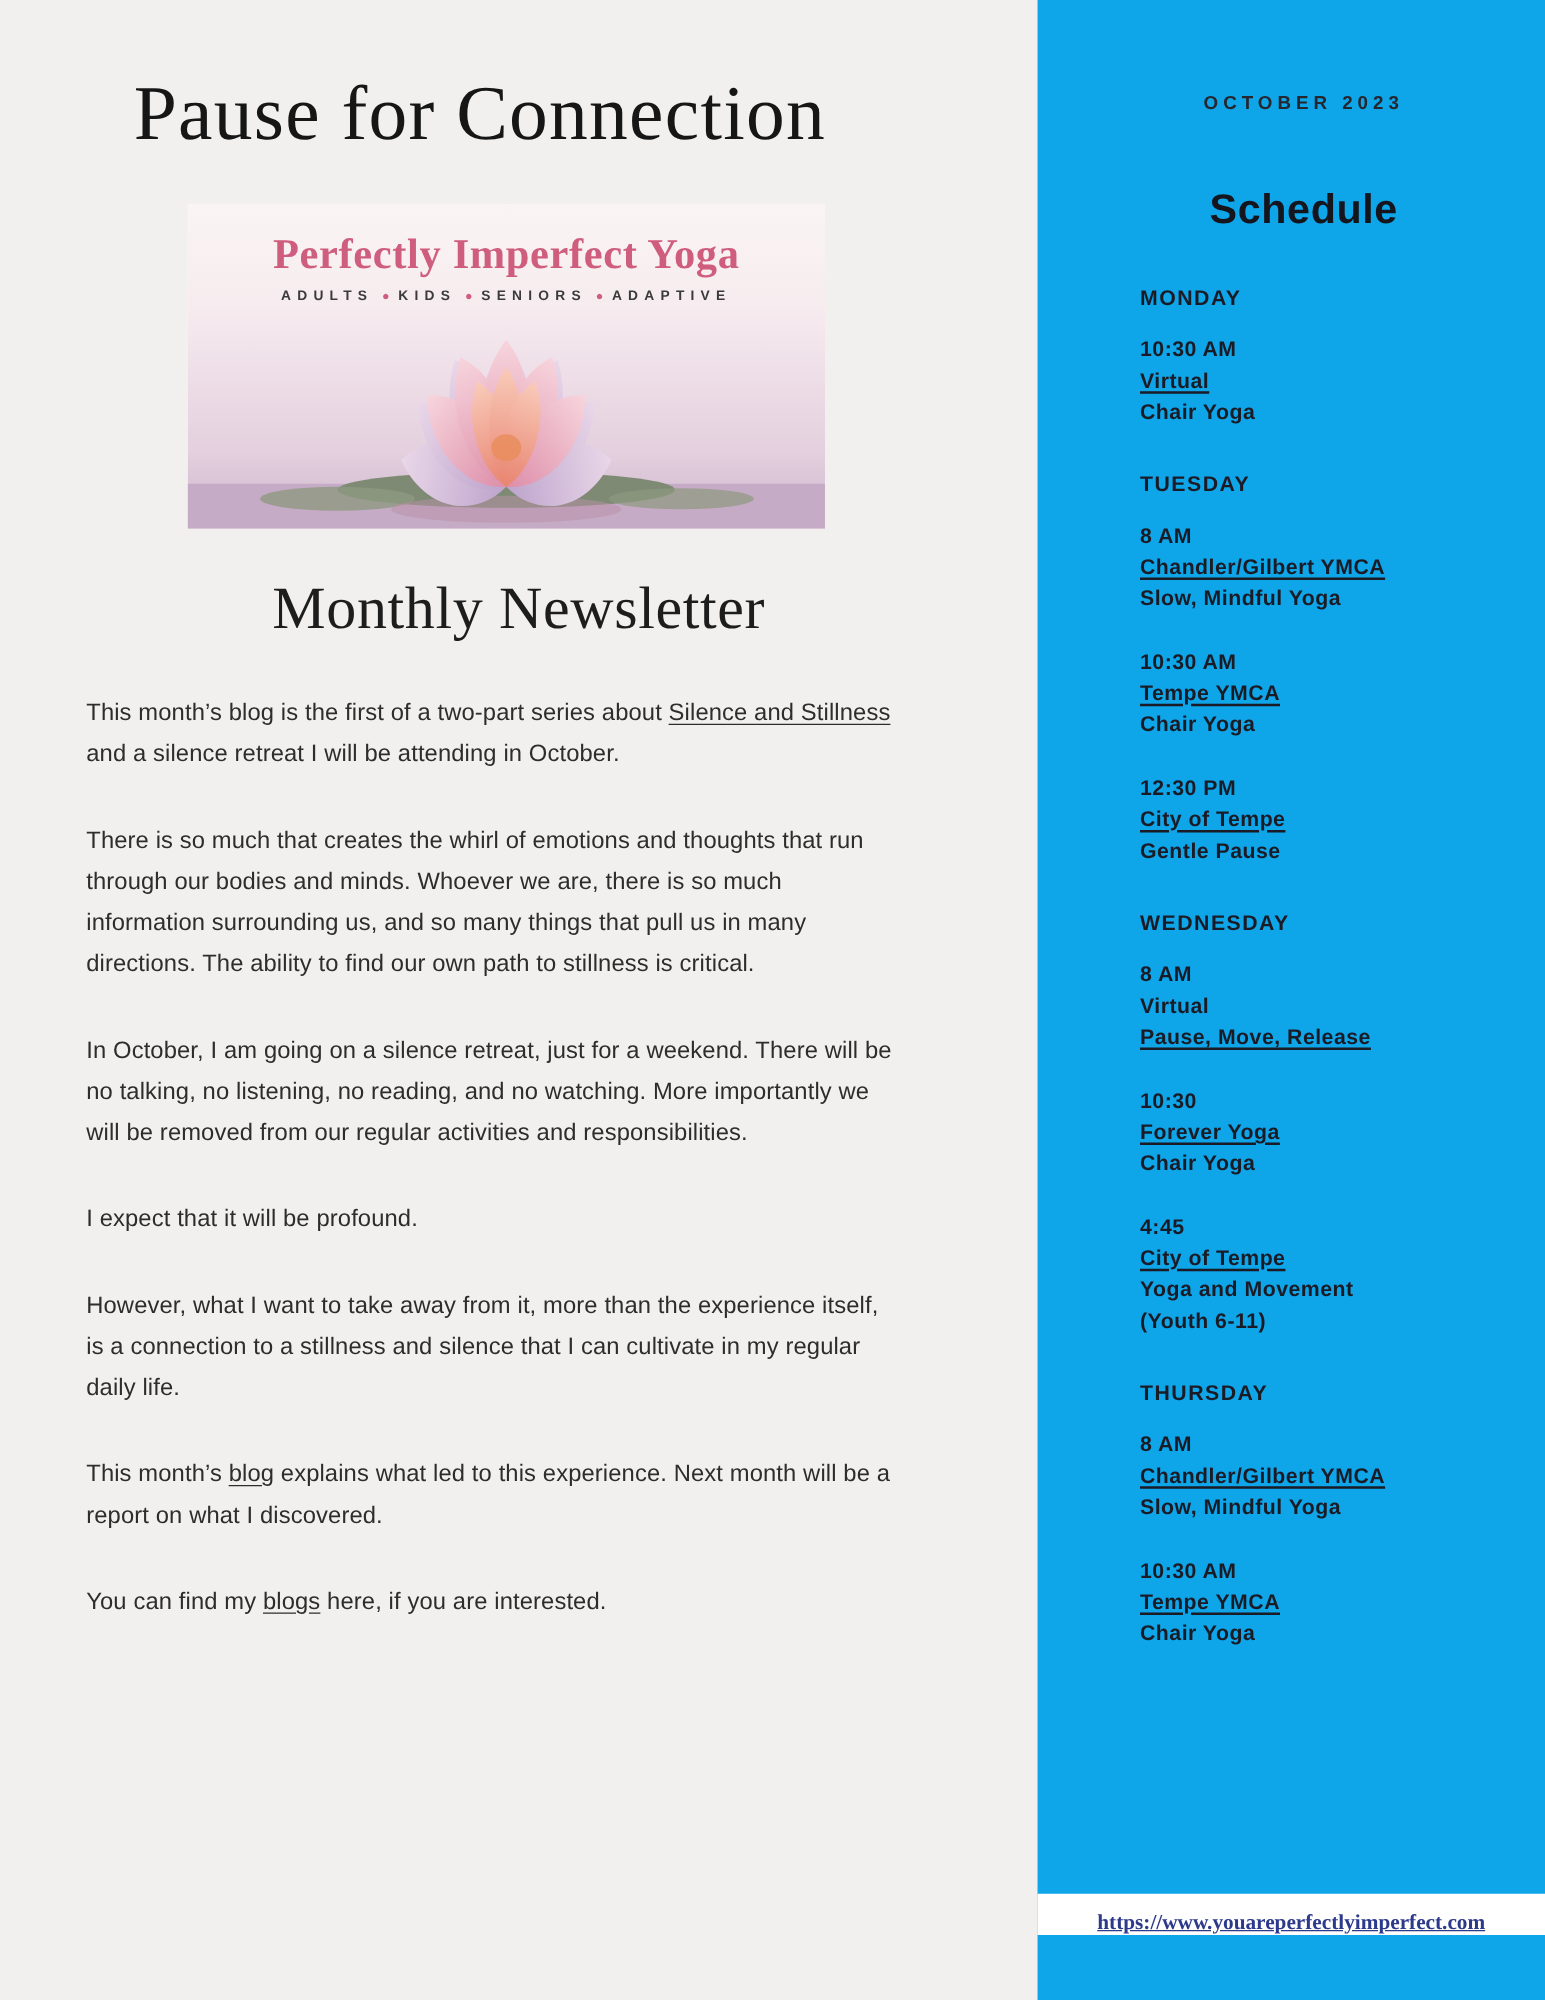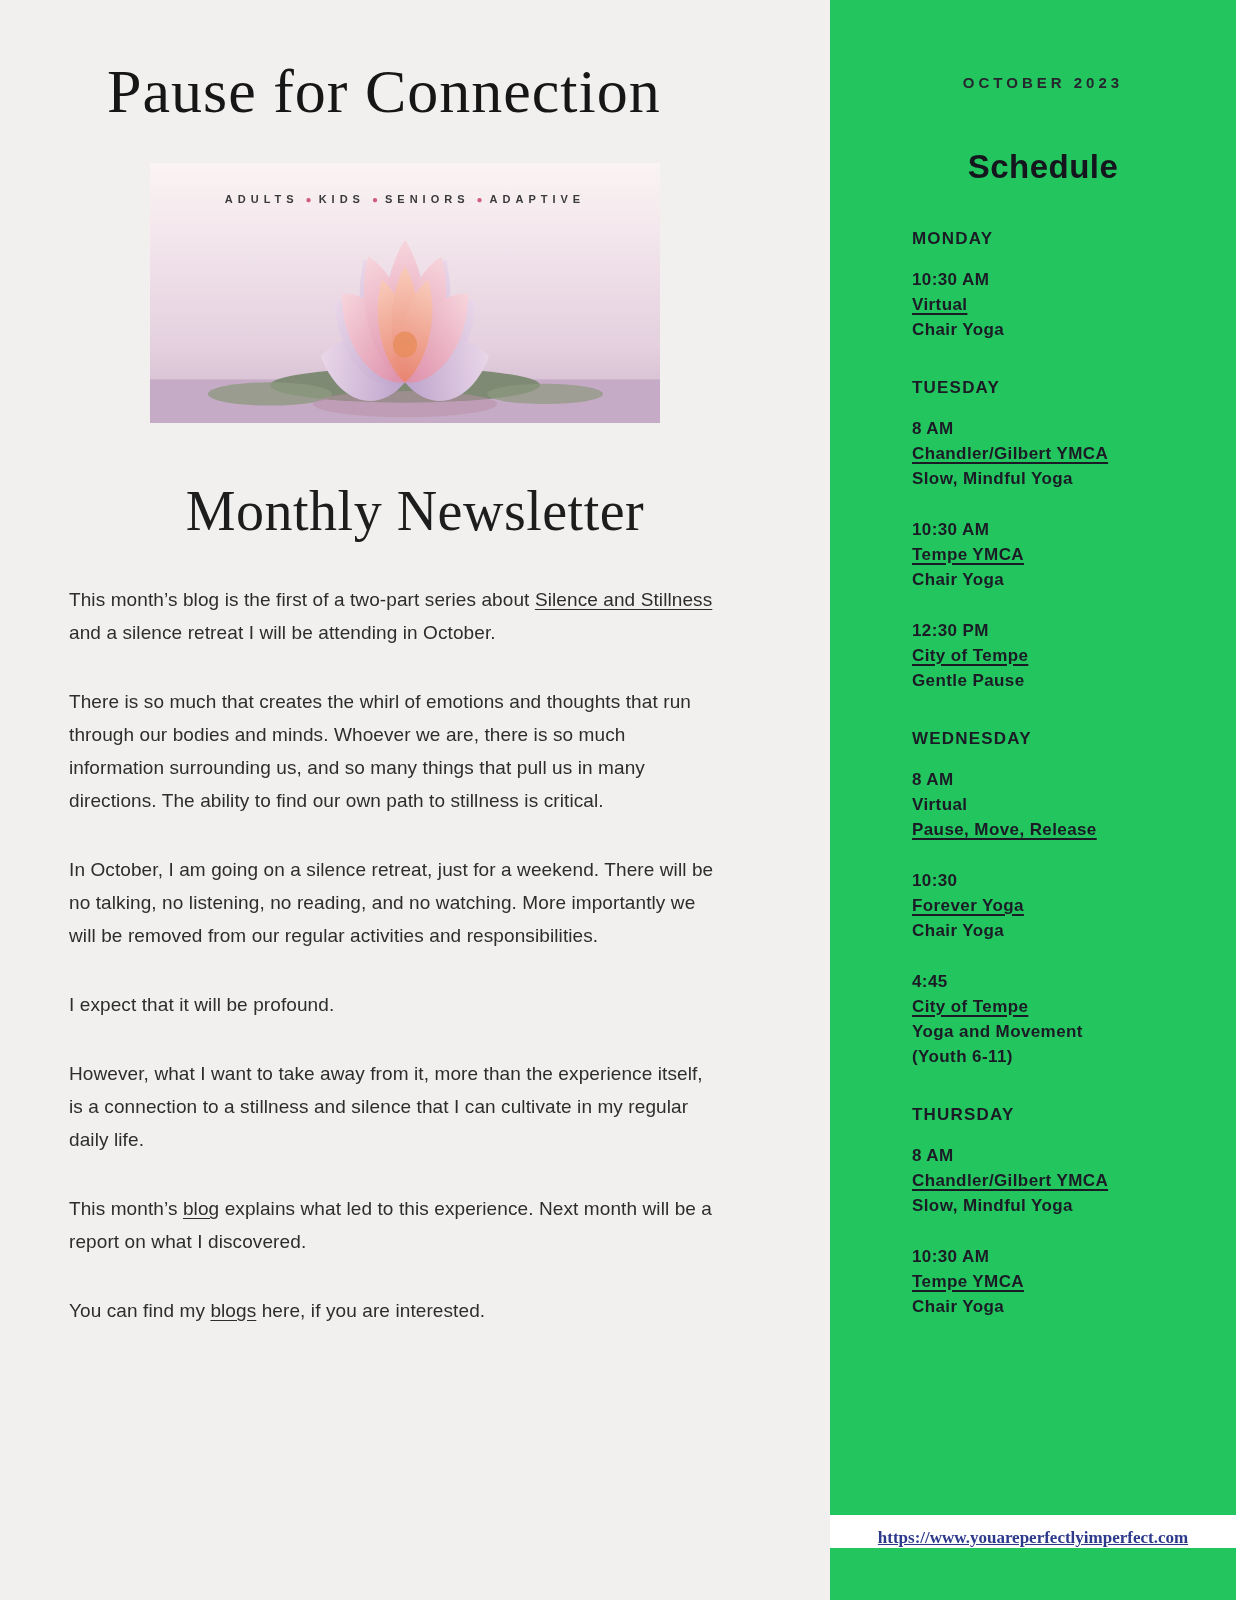--- a/index.html
+++ b/index.html
@@ -35,37 +35,37 @@
   .logo-tagline {
     margin-top:8px; font-size:11px; font-weight:700;
     letter-spacing:5px; color:#3a3a3a;
   }
   .logo-tagline .dot { color:#cf5e7e; font-size:10px; margin:0 7px; letter-spacing:0; }
   .lotus-wrap { flex:1; line-height:0; }
   .lotus-wrap svg { display:block; width:100%; height:100%; }
 
   .newsletter-heading {
     font-family:"Liberation Serif", serif;
-    font-size:56px; font-weight:400; color:#1d1d1d;
-    text-align:center; margin-top:56px; letter-spacing:0.5px;
+    font-size:48px; font-weight:400; color:#1d1d1d;
+    text-align:center; margin-top:36px; letter-spacing:0.5px;
   }
 
   .article { width:715px; padding-left:69px; margin-top:40px; }
   .body-para {
     font-size:19px; line-height:33px; color:#2d2d2d;
     margin-bottom:36px; letter-spacing:0.1px;
   }
   .inline-link {
     color:#2d2d2d; text-decoration:underline; cursor:pointer;
     text-underline-offset:3px;
   }
 
   
   .sidebar {
-    width:406px; background:#22c55e; position:relative;
+    width:406px; background:#0ea5e9; position:relative;
     padding:74px 50px 0 70px; color:#20202a;
   }
   .month-label {
     text-align:center; font-size:15px; font-weight:600;
     letter-spacing:4px; color:#26262e;
   }
   .schedule-title {
     margin-top:48px; text-align:center;
     font-size:33px; font-weight:700; color:#15151d;
     line-height:56px; letter-spacing:0.5px;
@@ -97,20 +97,21 @@
 <body>
 
 <div class="page">
 
   <div class="main">
 
     <h1 class="page-title">Pause for Connection</h1>
 
     <div class="logo-card">
       <div class="logo-head">
+        <div class="brand-name">Perfectly Imperfect Yoga</div>
         <div class="logo-tagline"><span>ADULTS</span><span class="dot">●</span><span>KIDS</span><span class="dot">●</span><span>SENIORS</span><span class="dot">●</span><span>ADAPTIVE</span></div>
       </div>
       <div class="lotus-wrap">
         <svg viewBox="0 0 510 150" preserveAspectRatio="none" aria-hidden="true">
           <defs>
             <linearGradient id="sky" x1="0" y1="0" x2="0" y2="1">
               <stop offset="0" stop-color="#f7ecf0"></stop>
               <stop offset="0.65" stop-color="#e4d0de"></stop>
               <stop offset="1" stop-color="#cdb6cd"></stop>
             </linearGradient>

